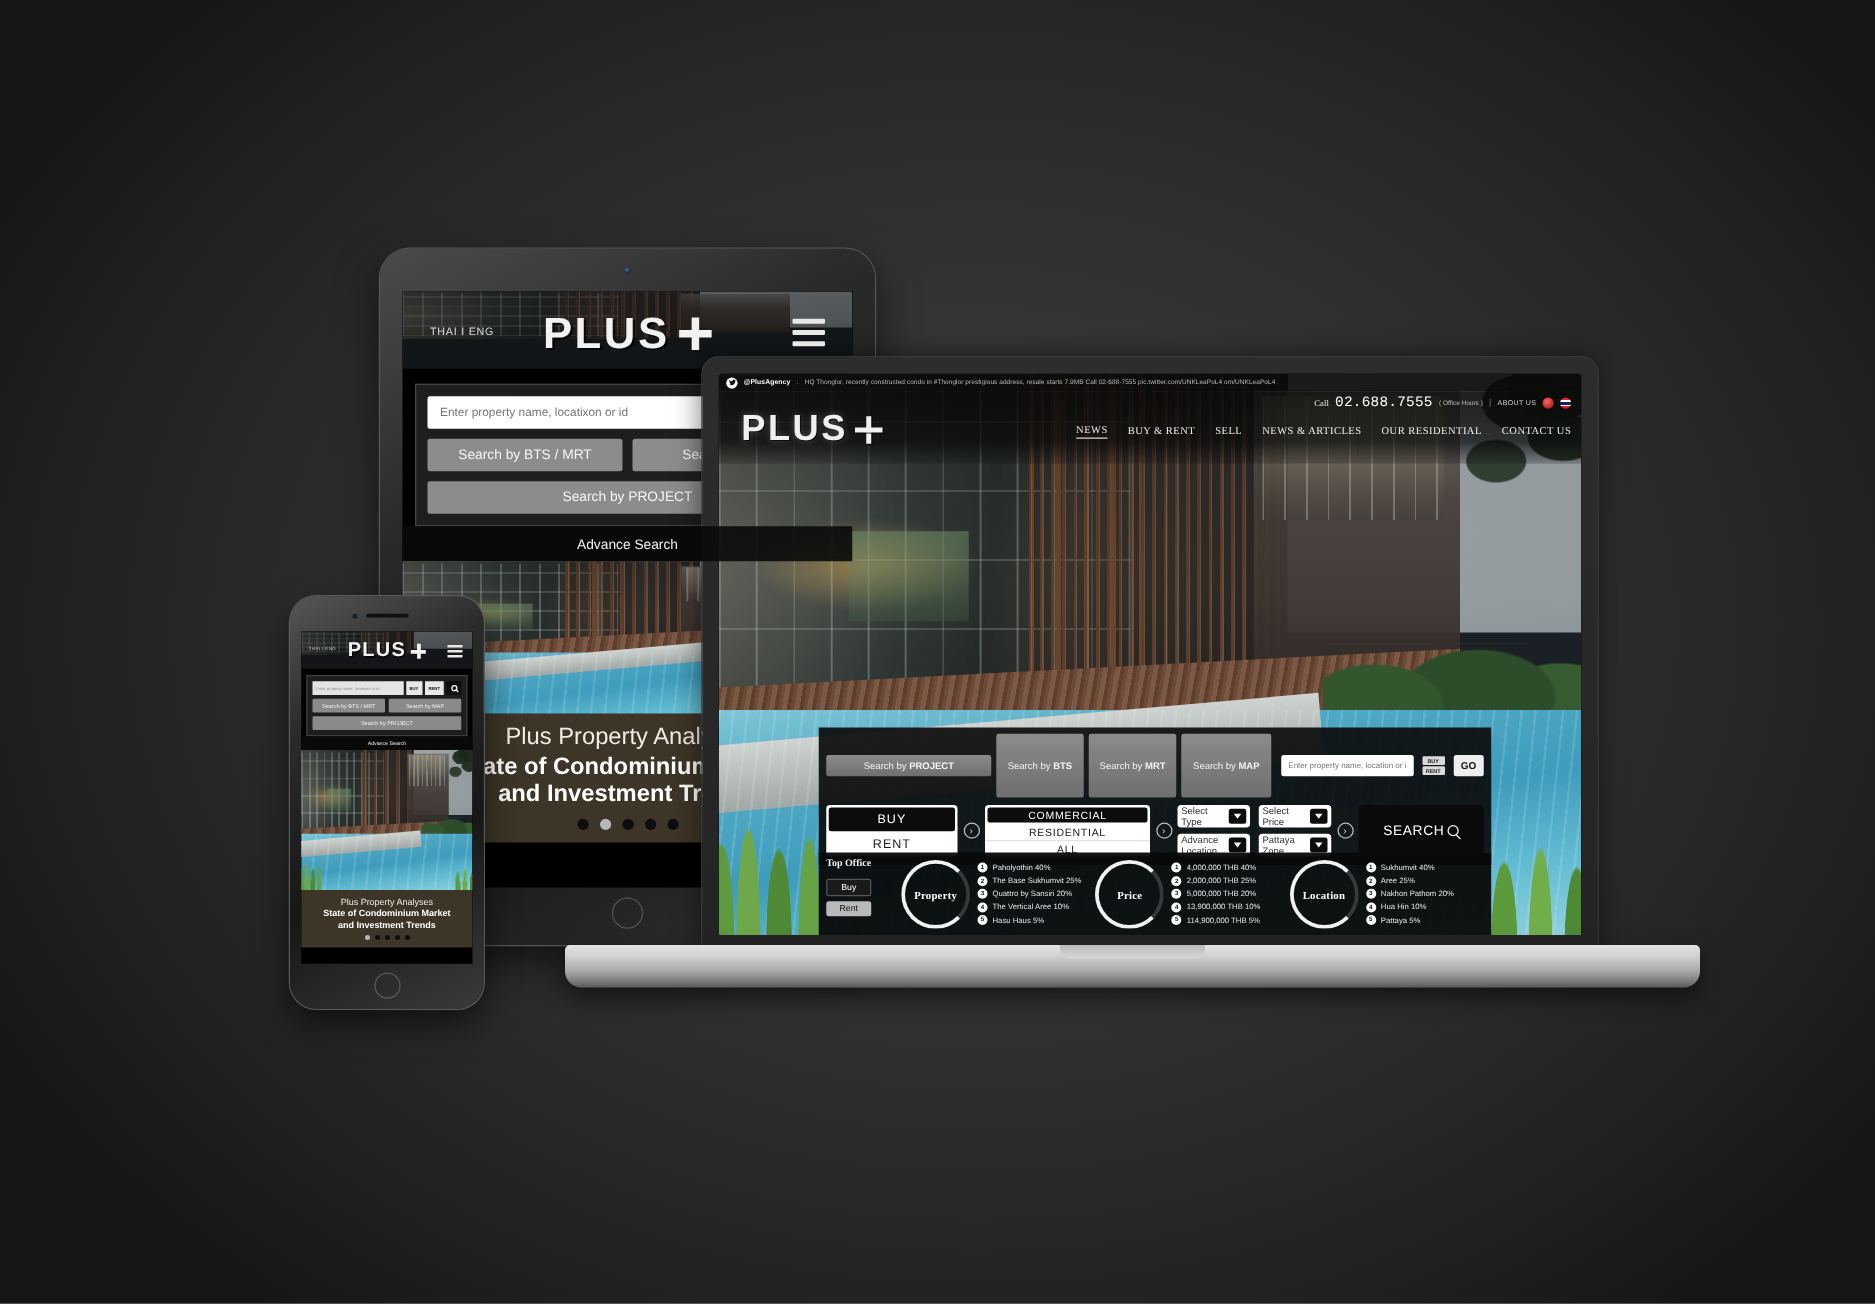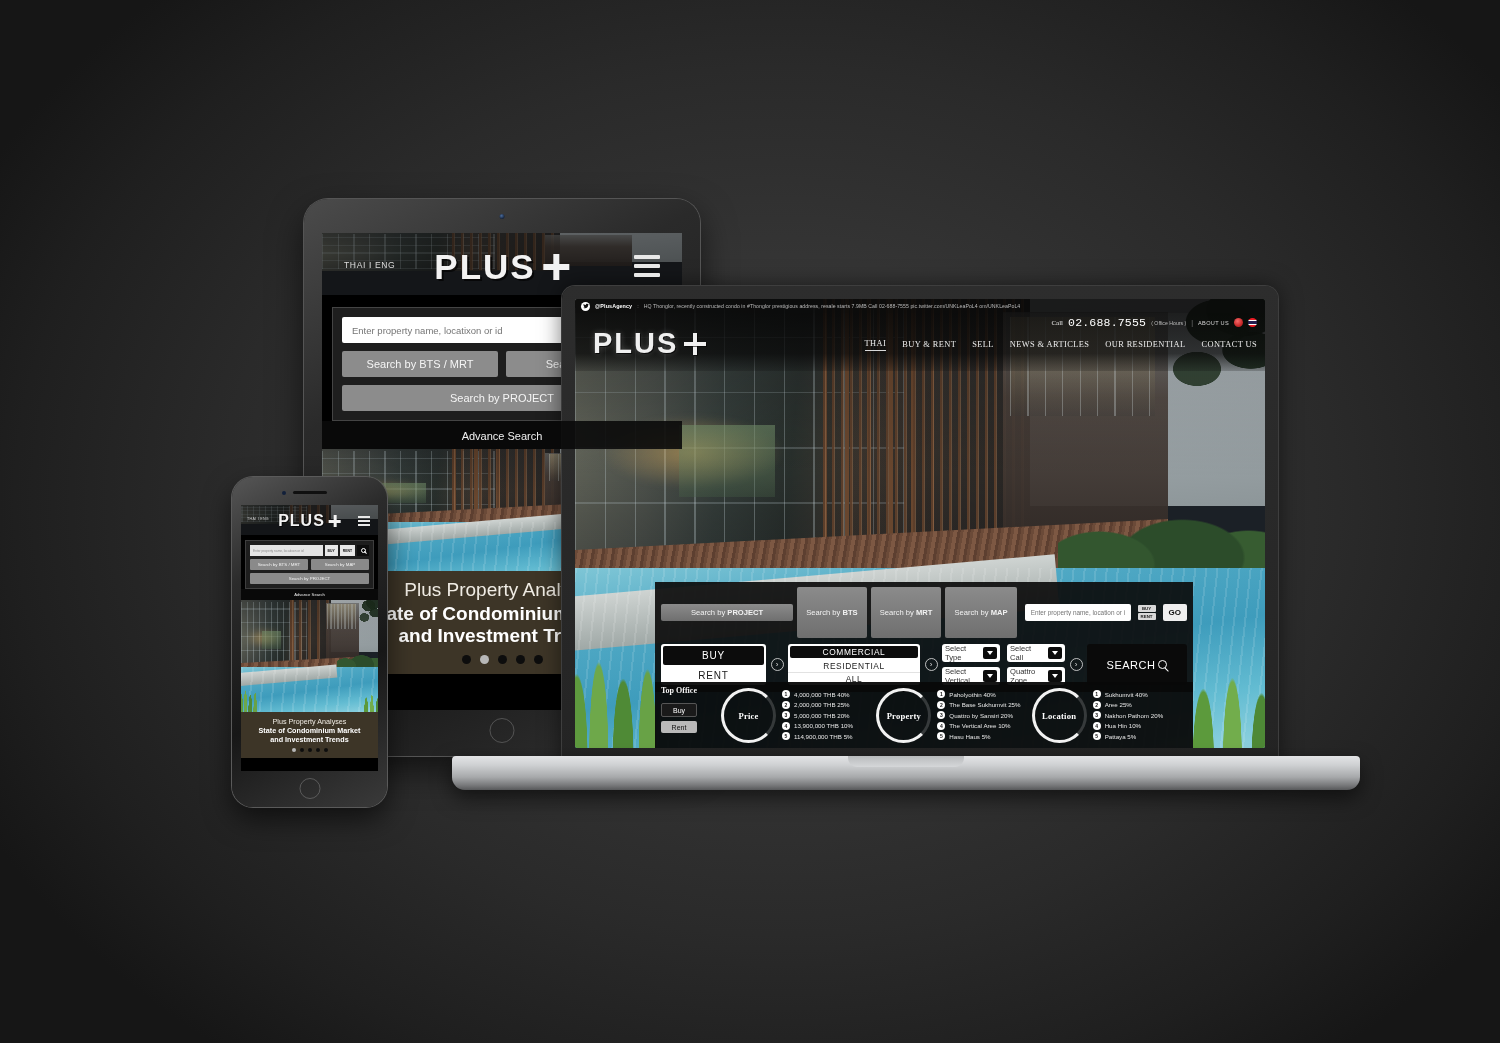--- a/index.html
+++ b/index.html
@@ -693,21 +693,21 @@
               <span class="flag flag-en"></span>
               <span class="flag flag-th"></span>
             </div>
 
             <div class="brand">
               <span class="brand-word">PLUS</span>
               <span class="brand-plus"></span>
             </div>
 
             <div class="mainnav">
-              <a class="active" href="#">THAI</a>
+              <a class="active" href="#">NEWS</a>
               <a href="#">BUY &amp; RENT</a>
               <a href="#">SELL</a>
               <a href="#">NEWS &amp; ARTICLES</a>
               <a href="#">OUR RESIDENTIAL</a>
               <a href="#">CONTACT US</a>
             </div>
           </div>
 
           <div class="searchmod">
             <div class="tabrow">
@@ -750,33 +750,33 @@
                 <span class="circ">›</span>
               </div>
               <div class="fgroup-selects">
                 <div class="sel-ctl">
                   <span class="lbl">Select Type</span>
                   <span class="caret">
                       <i></i>
                     </span>
                 </div>
                 <div class="sel-ctl">
-                  <span class="lbl">Select Call</span>
+                  <span class="lbl">Select Price</span>
                   <span class="caret">
                       <i></i>
                     </span>
                 </div>
                 <div class="sel-ctl">
-                  <span class="lbl">Select Vertical</span>
+                  <span class="lbl">Advance Location</span>
                   <span class="caret">
                       <i></i>
                     </span>
                 </div>
                 <div class="sel-ctl">
-                  <span class="lbl">Quattro Zone</span>
+                  <span class="lbl">Pattaya Zone</span>
                   <span class="caret">
                       <i></i>
                     </span>
                 </div>
               </div>
               <div class="arrowsep">
                 <span class="circ">›</span>
               </div>
               <div class="searchbtn">
                 <span>SEARCH</span>
@@ -787,20 +787,48 @@
 
           <div class="topsearch">
             <div class="ts-left">
               <div class="ts-title">Top Office</div>
               <div class="ts-btn dark">Buy</div>
               <div class="ts-btn light">Rent</div>
             </div>
 
             <div class="ts-col">
               <div class="ts-ring">
+                <span>Property</span>
+              </div>
+              <div class="ts-list">
+                <div class="ts-item">
+                  <span class="ts-num">1</span>
+                  <span class="ts-label">Paholyothin 40%</span>
+                </div>
+                <div class="ts-item">
+                  <span class="ts-num">2</span>
+                  <span class="ts-label">The Base Sukhumvit  25%</span>
+                </div>
+                <div class="ts-item">
+                  <span class="ts-num">3</span>
+                  <span class="ts-label">Quattro by Sansiri  20%</span>
+                </div>
+                <div class="ts-item">
+                  <span class="ts-num">4</span>
+                  <span class="ts-label">The Vertical Aree  10%</span>
+                </div>
+                <div class="ts-item">
+                  <span class="ts-num">5</span>
+                  <span class="ts-label">Hasu Haus  5%</span>
+                </div>
+              </div>
+            </div>
+
+            <div class="ts-col">
+              <div class="ts-ring">
                 <span>Price</span>
               </div>
               <div class="ts-list">
                 <div class="ts-item">
                   <span class="ts-num">1</span>
                   <span class="ts-label">4,000,000 THB  40%</span>
                 </div>
                 <div class="ts-item">
                   <span class="ts-num">2</span>
                   <span class="ts-label">2,000,000 THB  25%</span>
@@ -809,48 +837,20 @@
                   <span class="ts-num">3</span>
                   <span class="ts-label">5,000,000 THB  20%</span>
                 </div>
                 <div class="ts-item">
                   <span class="ts-num">4</span>
                   <span class="ts-label">13,900,000 THB  10%</span>
                 </div>
                 <div class="ts-item">
                   <span class="ts-num">5</span>
                   <span class="ts-label">114,900,000 THB  5%</span>
-                </div>
-              </div>
-            </div>
-
-            <div class="ts-col">
-              <div class="ts-ring">
-                <span>Property</span>
-              </div>
-              <div class="ts-list">
-                <div class="ts-item">
-                  <span class="ts-num">1</span>
-                  <span class="ts-label">Paholyothin 40%</span>
-                </div>
-                <div class="ts-item">
-                  <span class="ts-num">2</span>
-                  <span class="ts-label">The Base Sukhumvit  25%</span>
-                </div>
-                <div class="ts-item">
-                  <span class="ts-num">3</span>
-                  <span class="ts-label">Quattro by Sansiri  20%</span>
-                </div>
-                <div class="ts-item">
-                  <span class="ts-num">4</span>
-                  <span class="ts-label">The Vertical Aree  10%</span>
-                </div>
-                <div class="ts-item">
-                  <span class="ts-num">5</span>
-                  <span class="ts-label">Hasu Haus  5%</span>
                 </div>
               </div>
             </div>
 
             <div class="ts-col">
               <div class="ts-ring">
                 <span>Location</span>
               </div>
               <div class="ts-list">
                 <div class="ts-item">

